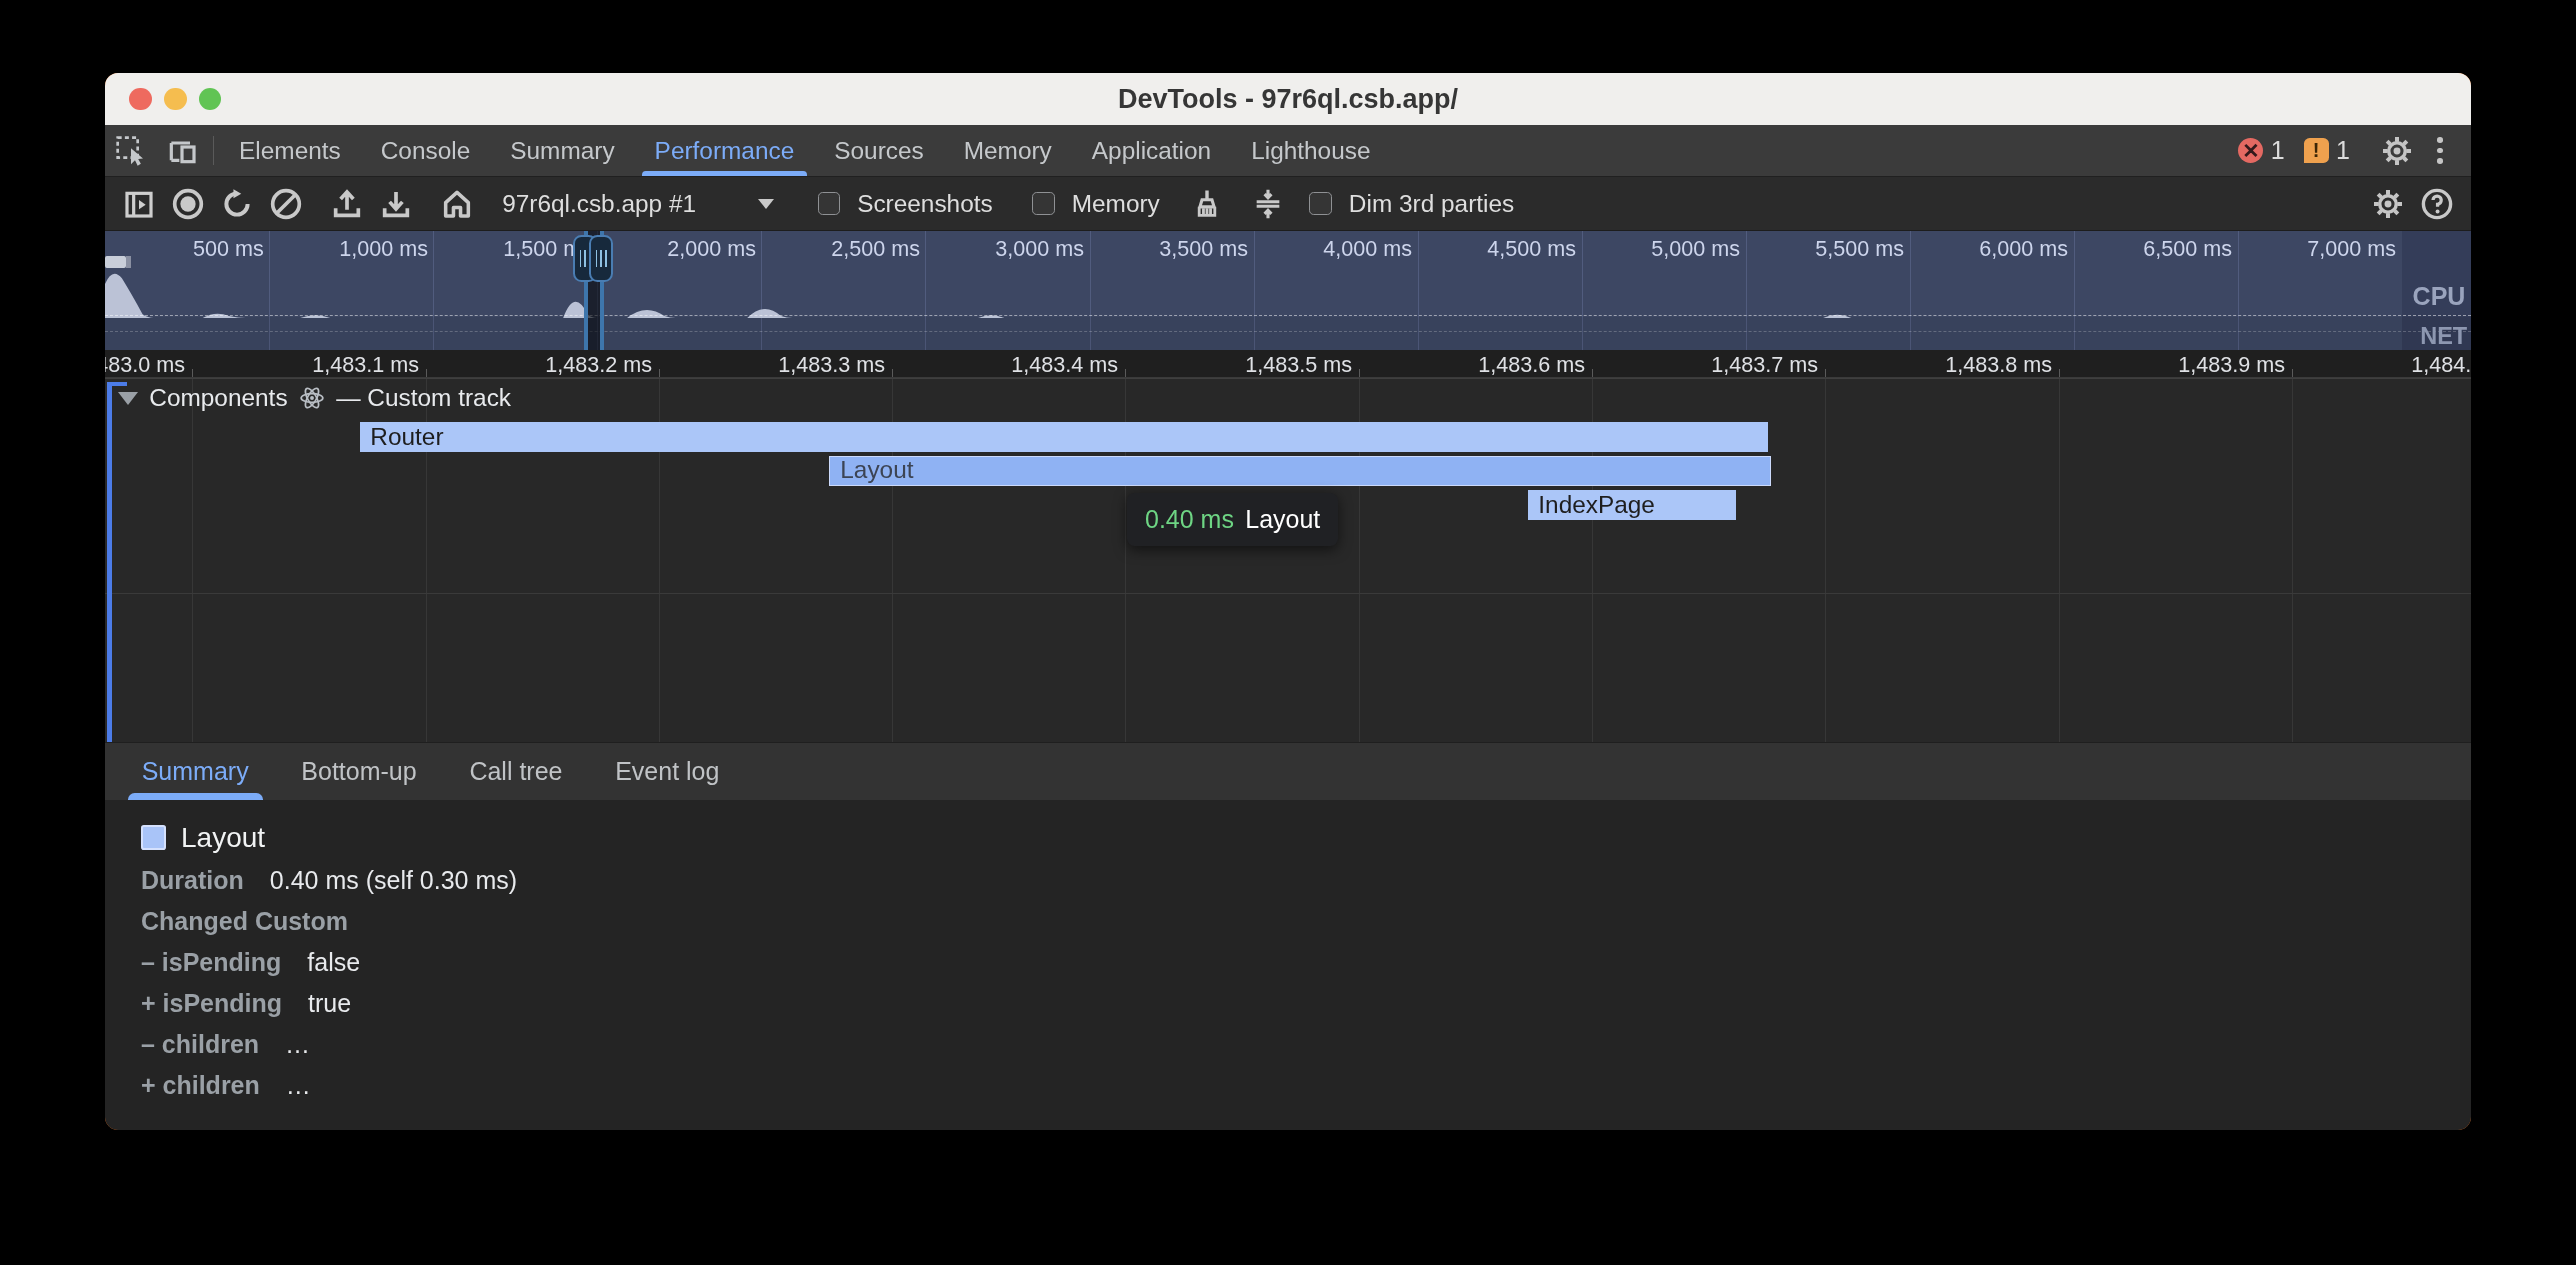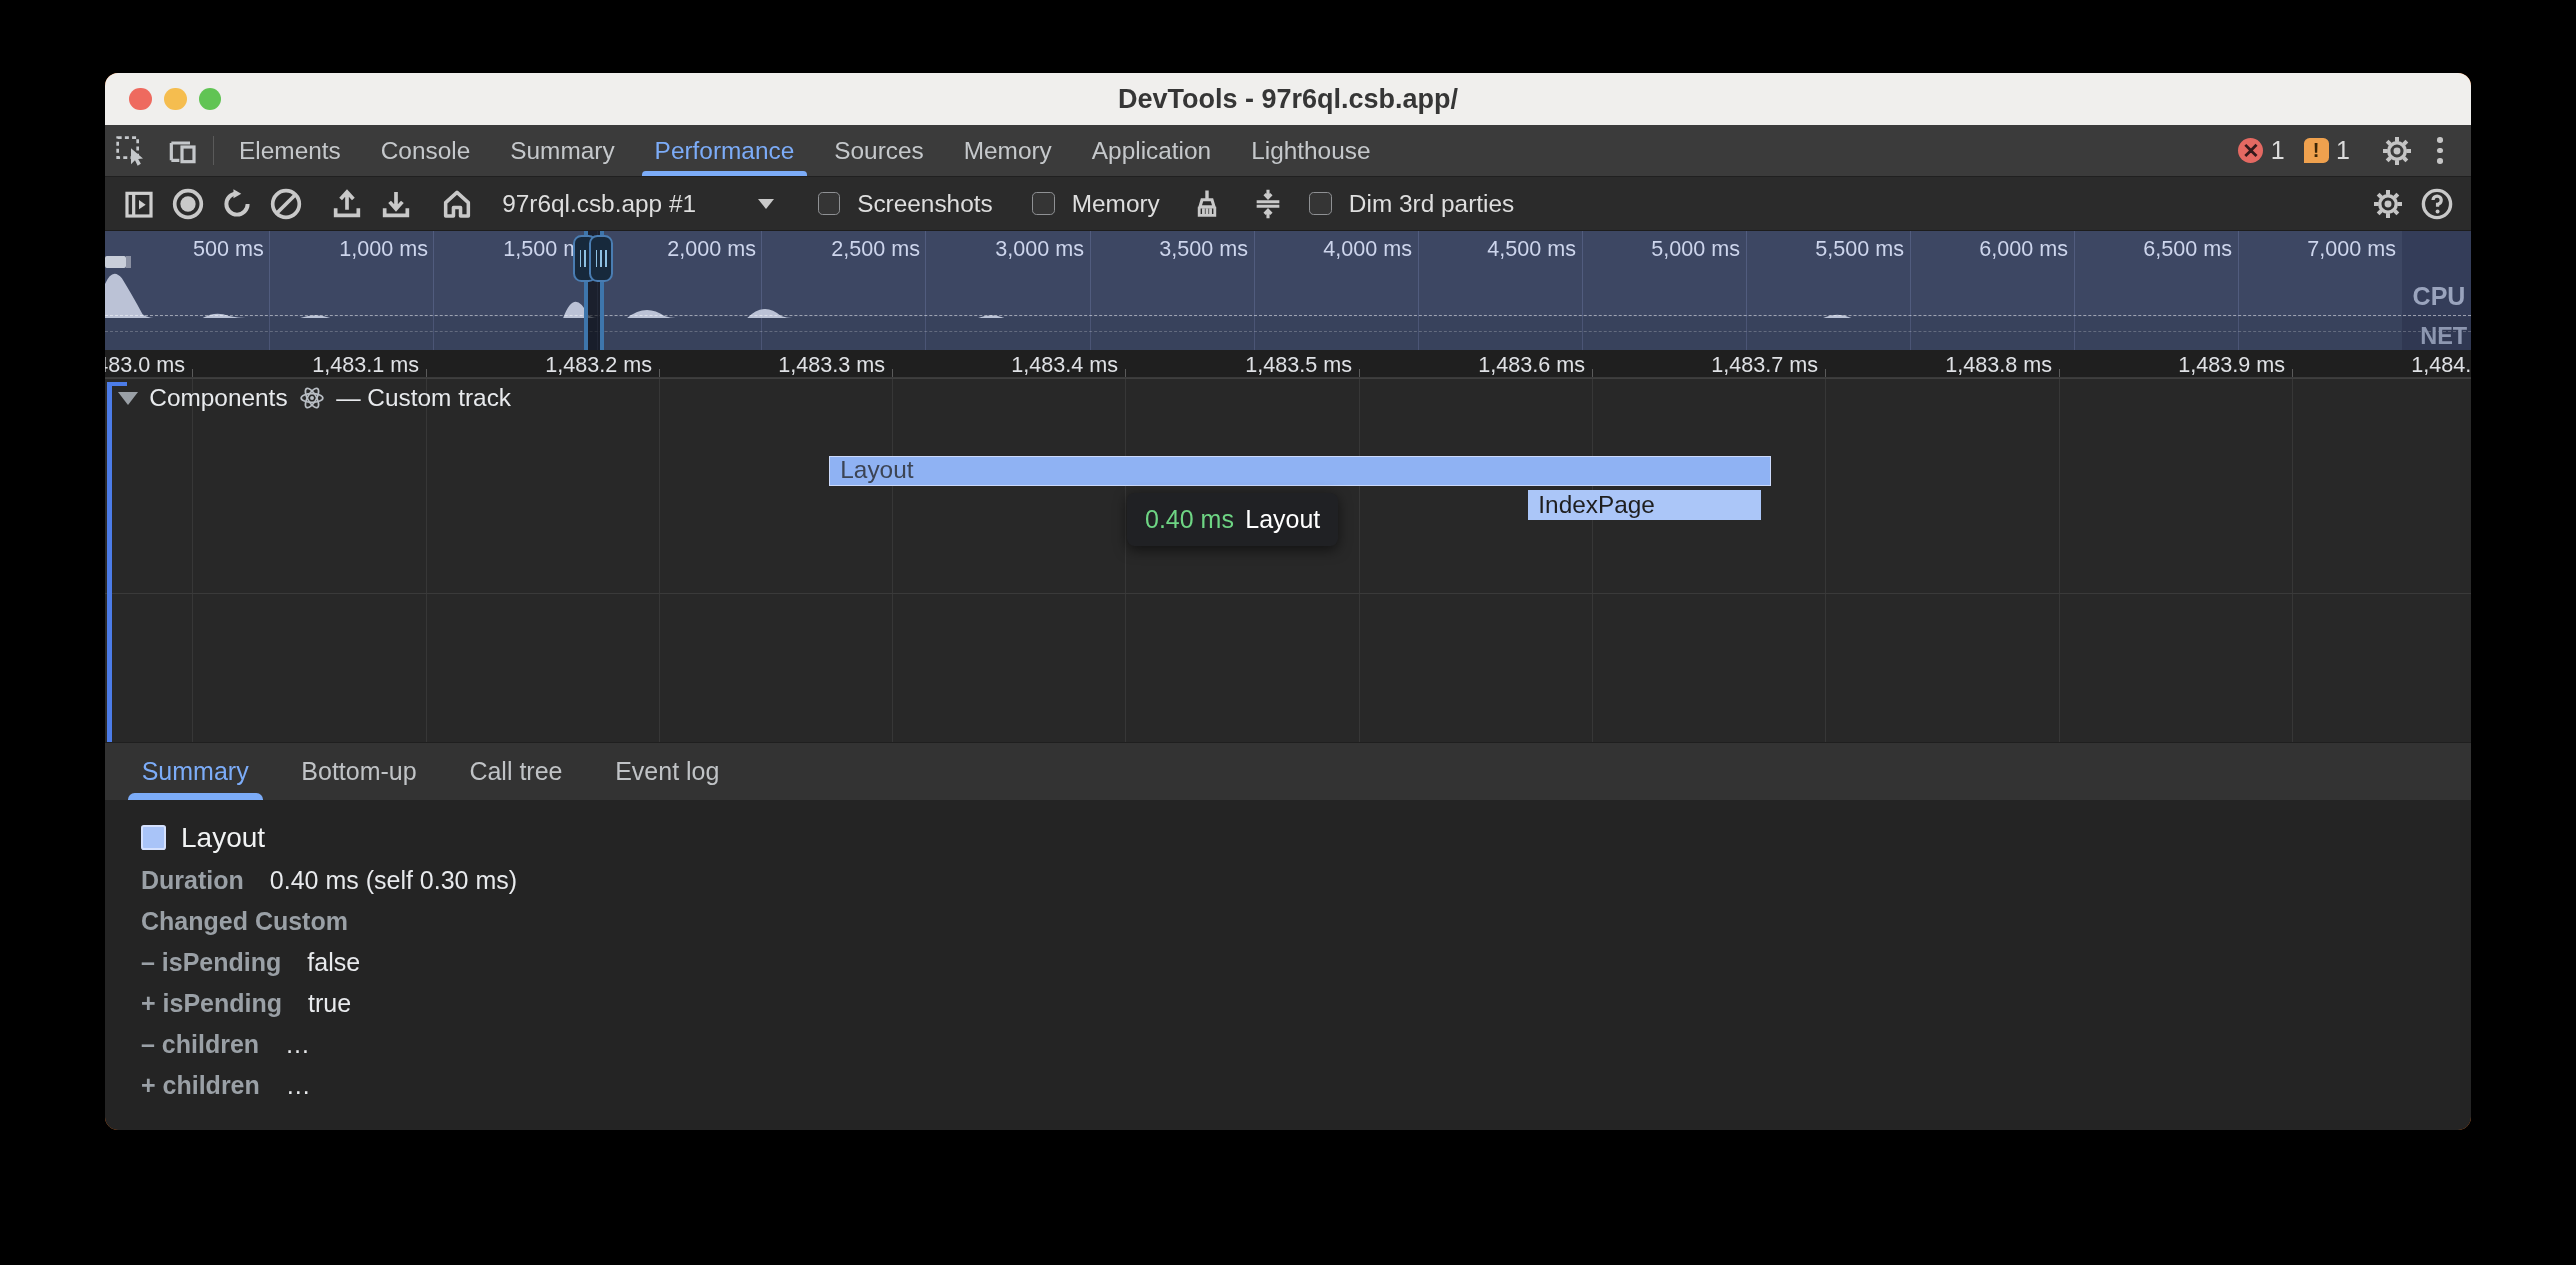--- a/index.html
+++ b/index.html
@@ -416,22 +416,23 @@
       <span class="tri-down"></span>
       <span>Components</span>
       <svg class="icon" width="26" height="26" viewBox="0 0 24 24">
         <ellipse cx="12" cy="12" rx="10" ry="4" fill="none" stroke="#b9bec4" stroke-width="1.6"></ellipse>
         <ellipse cx="12" cy="12" rx="10" ry="4" fill="none" stroke="#b9bec4" stroke-width="1.6" transform="rotate(60 12 12)"></ellipse>
         <ellipse cx="12" cy="12" rx="10" ry="4" fill="none" stroke="#b9bec4" stroke-width="1.6" transform="rotate(120 12 12)"></ellipse>
         <circle cx="12" cy="12" r="1.8" fill="#b9bec4"></circle>
       </svg>
       <span>— Custom track</span>
     </div>
+    <div class="bar" style="left:255px; top:43px; width:1408px">Router</div>
     <div class="bar hovered" style="left:724px; top:77px; width:942px">Layout</div>
-    <div class="bar" style="left:1423px; top:111px; width:233px">IndexPage</div>
+    <div class="bar" style="left:1423px; top:111px; width:208px">IndexPage</div>
     <div class="fl-hline"></div>
     <div class="tooltip">
       <span class="tt-dur">0.40 ms</span>
       <span class="tt-name">Layout</span>
     </div>
   </div>
 
   <div class="btabs">
     <div class="btab active">Summary</div>
     <div class="btab">Bottom-up</div>

